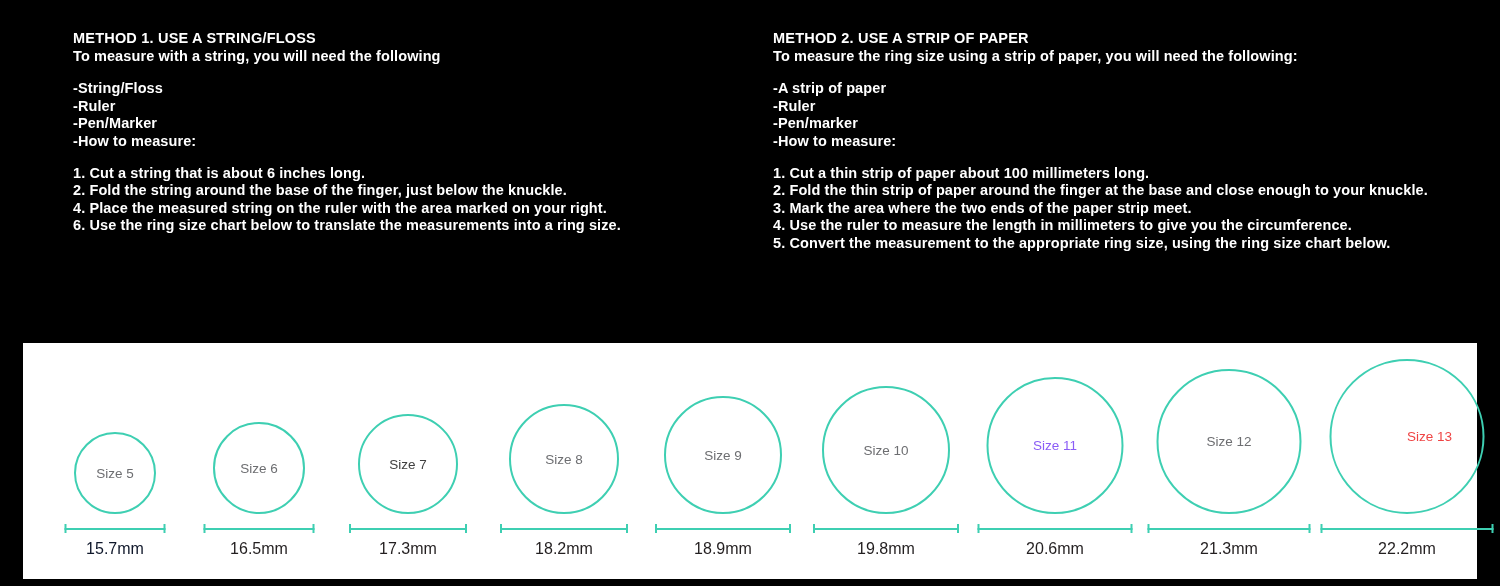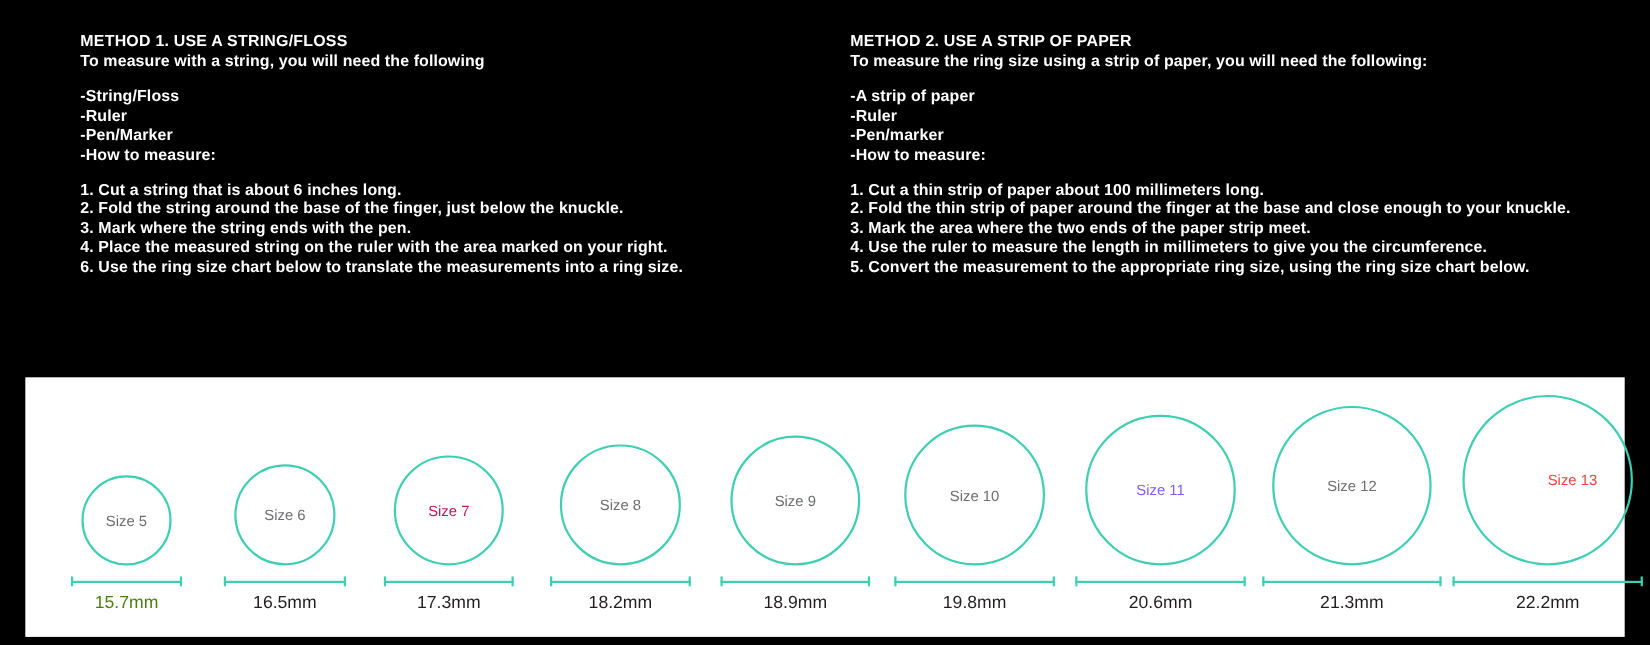--- a/index.html
+++ b/index.html
@@ -127,21 +127,20 @@
     <div class="title">METHOD 1. USE A STRING/FLOSS</div>
     <div class="subtitle">To measure with a string, you will need the following</div>
     <div class="gap"></div>
     <div class="line">-String/Floss</div>
     <div class="line">-Ruler</div>
     <div class="line">-Pen/Marker</div>
     <div class="line">-How to measure:</div>
     <div class="gap-sm"></div>
     <div class="line">1. Cut a string that is about 6 inches long.</div>
     <div class="line">2. Fold the string around the base of the finger, just below the knuckle.</div>
-    <div class="line">3. Mark where the string ends with the pen.</div>
     <div class="line">4. Place the measured string on the ruler with the area marked on your right.</div>
     <div class="line">6. Use the ring size chart below to translate the measurements into a ring size.</div>
   </div>
 
   <div class="method right">
     <div class="title">METHOD 2. USE A STRIP OF PAPER</div>
     <div class="subtitle">To measure the ring size using a strip of paper, you will need the following:</div>
     <div class="gap"></div>
     <div class="line">-A strip of paper</div>
     <div class="line">-Ruler</div>
@@ -160,36 +159,36 @@
 <div class="chart-panel" id="chart-panel">
     <div class="ring-item" style="left: 92px; width: 0px; height: 236px;">
       <div class="ring-circle" style="width: 82px; height: 82px; bottom: 65px; border-color: rgb(62, 207, 178);">
         <span class="ring-label" style="color: rgb(109, 110, 113);">Size 5</span>
       </div>
       <div class="ring-rule" style="width: 101px; bottom: 46px;">
         <div class="bar" style="background: rgb(62, 207, 178);"></div>
         <div class="cap l" style="background: rgb(62, 207, 178);"></div>
         <div class="cap r" style="background: rgb(62, 207, 178);"></div>
       </div>
-      <div class="ring-mm" style="color: #4d7c0f; bottom: 21px;">15.7mm</div>
+      <div class="ring-mm" style="color: #0f172a; bottom: 21px;">15.7mm</div>
     </div>
     <div class="ring-item" style="left: 236px; width: 0px; height: 236px;">
       <div class="ring-circle" style="width: 92px; height: 92px; bottom: 65px; border-color: rgb(62, 207, 178);">
         <span class="ring-label" style="color: rgb(109, 110, 113);">Size 6</span>
       </div>
       <div class="ring-rule" style="width: 111px; bottom: 46px;">
         <div class="bar" style="background: rgb(62, 207, 178);"></div>
         <div class="cap l" style="background: rgb(62, 207, 178);"></div>
         <div class="cap r" style="background: rgb(62, 207, 178);"></div>
       </div>
       <div class="ring-mm" style="color: rgb(35, 31, 32); bottom: 21px;">16.5mm</div>
     </div>
     <div class="ring-item" style="left: 385px; width: 0px; height: 236px;">
       <div class="ring-circle" style="width: 100px; height: 100px; bottom: 65px; border-color: rgb(62, 207, 178);">
-        <span class="ring-label" style="color: #be185d;">Size 7</span>
+        <span class="ring-label" style="color: #404040;">Size 7</span>
       </div>
       <div class="ring-rule" style="width: 118px; bottom: 46px;">
         <div class="bar" style="background: rgb(62, 207, 178);"></div>
         <div class="cap l" style="background: rgb(62, 207, 178);"></div>
         <div class="cap r" style="background: rgb(62, 207, 178);"></div>
       </div>
       <div class="ring-mm" style="color: rgb(35, 31, 32); bottom: 21px;">17.3mm</div>
     </div>
     <div class="ring-item" style="left: 541px; width: 0px; height: 236px;">
       <div class="ring-circle" style="width: 110px; height: 110px; bottom: 65px; border-color: rgb(62, 207, 178);">

